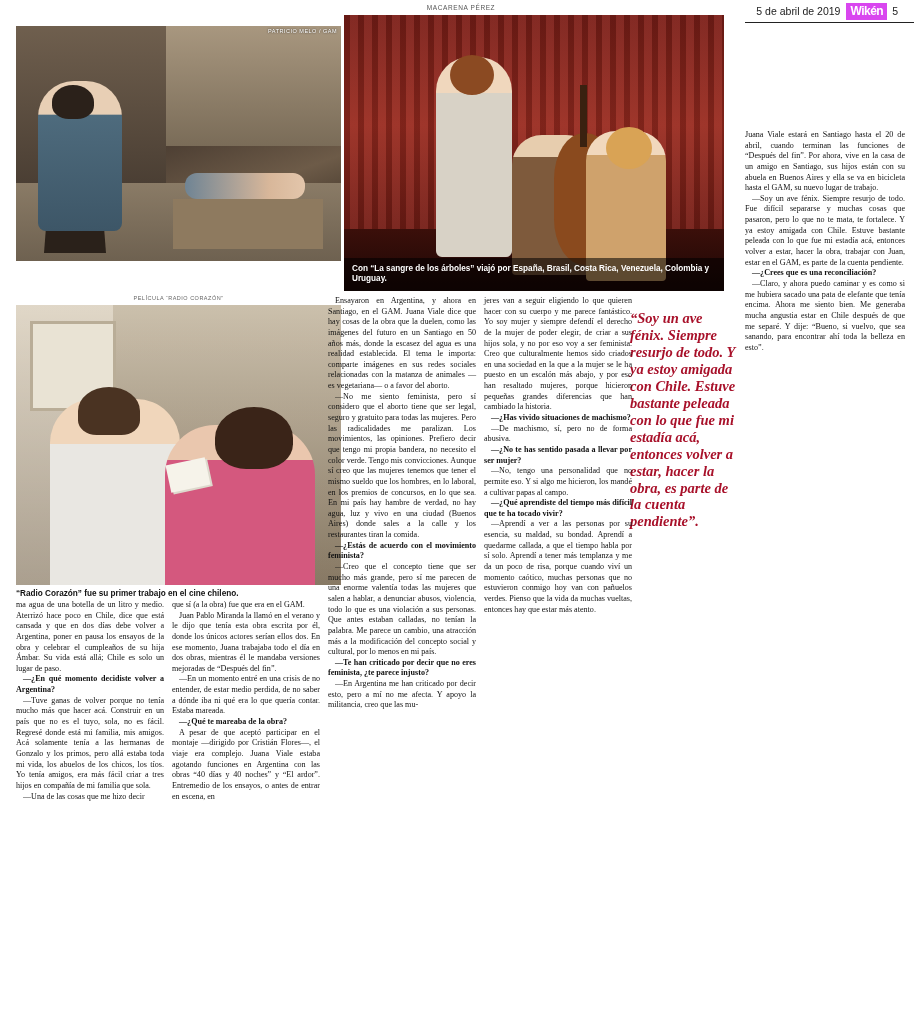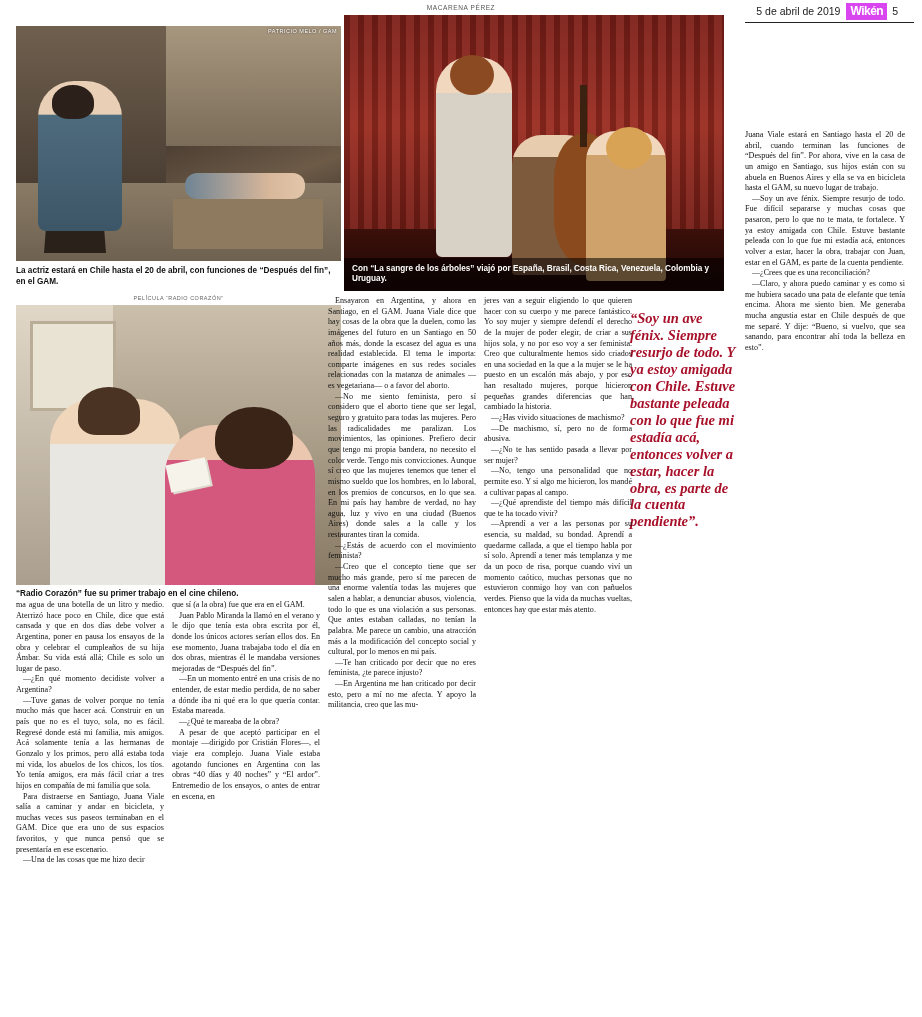--- a/index.html
+++ b/index.html
@@ -235,21 +235,21 @@
     position: absolute;
     font-size: 8.1px;
     line-height: 1.315;
     text-align: justify;
     color: #111;
     hyphens: auto;
   }
   .col p { margin: 0 0 0 0; text-indent: 7px; }
   .col p.noind { text-indent: 0; }
   .col p.q {
-    font-weight: normal;
+    font-weight: bold;
     text-indent: 7px;
   }
   .col p.dash { text-indent: 7px; }
 
   #col1 { left: 16px;  top: 600px; width: 148px; }
   #col2 { left: 172px; top: 600px; width: 148px; }
   #col3 { left: 328px; top: 296px; width: 148px; }
   #col4 { left: 484px; top: 296px; width: 148px; }
   #col5 { left: 640px; top: 296px; width: 92px;  }
   #col6 { left: 745px; top: 130px; width: 160px; }
@@ -273,21 +273,20 @@
     <div class="backwall"></div>
     <div class="wall-l"></div>
     <div class="floor"></div>
     <div class="table"></div>
     <div class="lying"></div>
     <div class="chair"></div>
     <div class="person"></div>
     <div class="hair"></div>
     <span class="credit">PATRICIO MELO / GAM</span>
   </div>
-  <div class="caption" style="left:16px; top:266px; width:325px;">La actriz estará en Chile hasta el 20 de abril, con funciones de “Después del fin”, en el GAM.</div>
 
   <div class="photo" id="photo-cello">
     <div class="curtain"></div>
     <div class="stagefloor"></div>
     <div class="p1"></div>
     <div class="p1h"></div>
     <div class="p2"></div>
     <div class="cello"></div>
     <div class="cellon"></div>
     <div class="p3"></div>
@@ -306,21 +305,20 @@
     <div class="tickets"></div>
   </div>
   <div class="caption" style="left:16px; top:589px; width:325px;">“Radio Corazón” fue su primer trabajo en el cine chileno.</div>
 
   <div class="pullquote">“Soy un ave fénix. Siempre resurjo de todo. Y ya estoy amigada con Chile. Estuve bastante peleada con lo que fue mi estadía acá, entonces volver a estar, hacer la obra, es parte de la cuenta pendiente”.</div>
 
   <div class="col" id="col1">
     <p class="noind">ma agua de una botella de un litro y medio. Aterrizó hace poco en Chile, dice que está cansada y que en dos días debe volver a Argentina, poner en pausa los ensayos de la obra y celebrar el cumpleaños de su hija Ámbar. Su vida está allá; Chile es solo un lugar de paso.</p>
     <p class="q">—¿En qué momento decidiste volver a Argentina?</p>
     <p class="dash">—Tuve ganas de volver porque no tenía mucho más que hacer acá. Construir en un país que no es el tuyo, sola, no es fácil. Regresé donde está mi familia, mis amigos. Acá solamente tenía a las hermanas de Gonzalo y los primos, pero allá estaba toda mi vida, los abuelos de los chicos, los tíos. Yo tenía amigos, era más fácil criar a tres hijos en compañía de mi familia que sola.</p>
-    <p>Para distraerse en Santiago, Juana Viale salía a caminar y andar en bicicleta, y muchas veces sus paseos terminaban en el GAM. Dice que era uno de sus espacios favoritos, y que nunca pensó que se presentaría en ese escenario.</p>
     <p>—Una de las cosas que me hizo decir</p>
   </div>
 
   <div class="col" id="col2">
     <p class="noind">que sí (a la obra) fue que era en el GAM.</p>
     <p>Juan Pablo Miranda la llamó en el verano y le dijo que tenía esta obra escrita por él, donde los únicos actores serían ellos dos. En ese momento, Juana trabajaba todo el día en dos obras, mientras él le mandaba versiones mejoradas de “Después del fin”.</p>
     <p class="dash">—En un momento entré en una crisis de no entender, de estar medio perdida, de no saber a dónde iba ni qué era lo que quería contar. Estaba mareada.</p>
     <p class="q">—¿Qué te mareaba de la obra?</p>
     <p>A pesar de que aceptó participar en el montaje —dirigido por Cristián Flores—, el viaje era complejo. Juana Viale estaba agotando funciones en Argentina con las obras “40 días y 40 noches” y “El ardor”. Entremedio de los ensayos, o antes de entrar en escena, en</p>
   </div>

